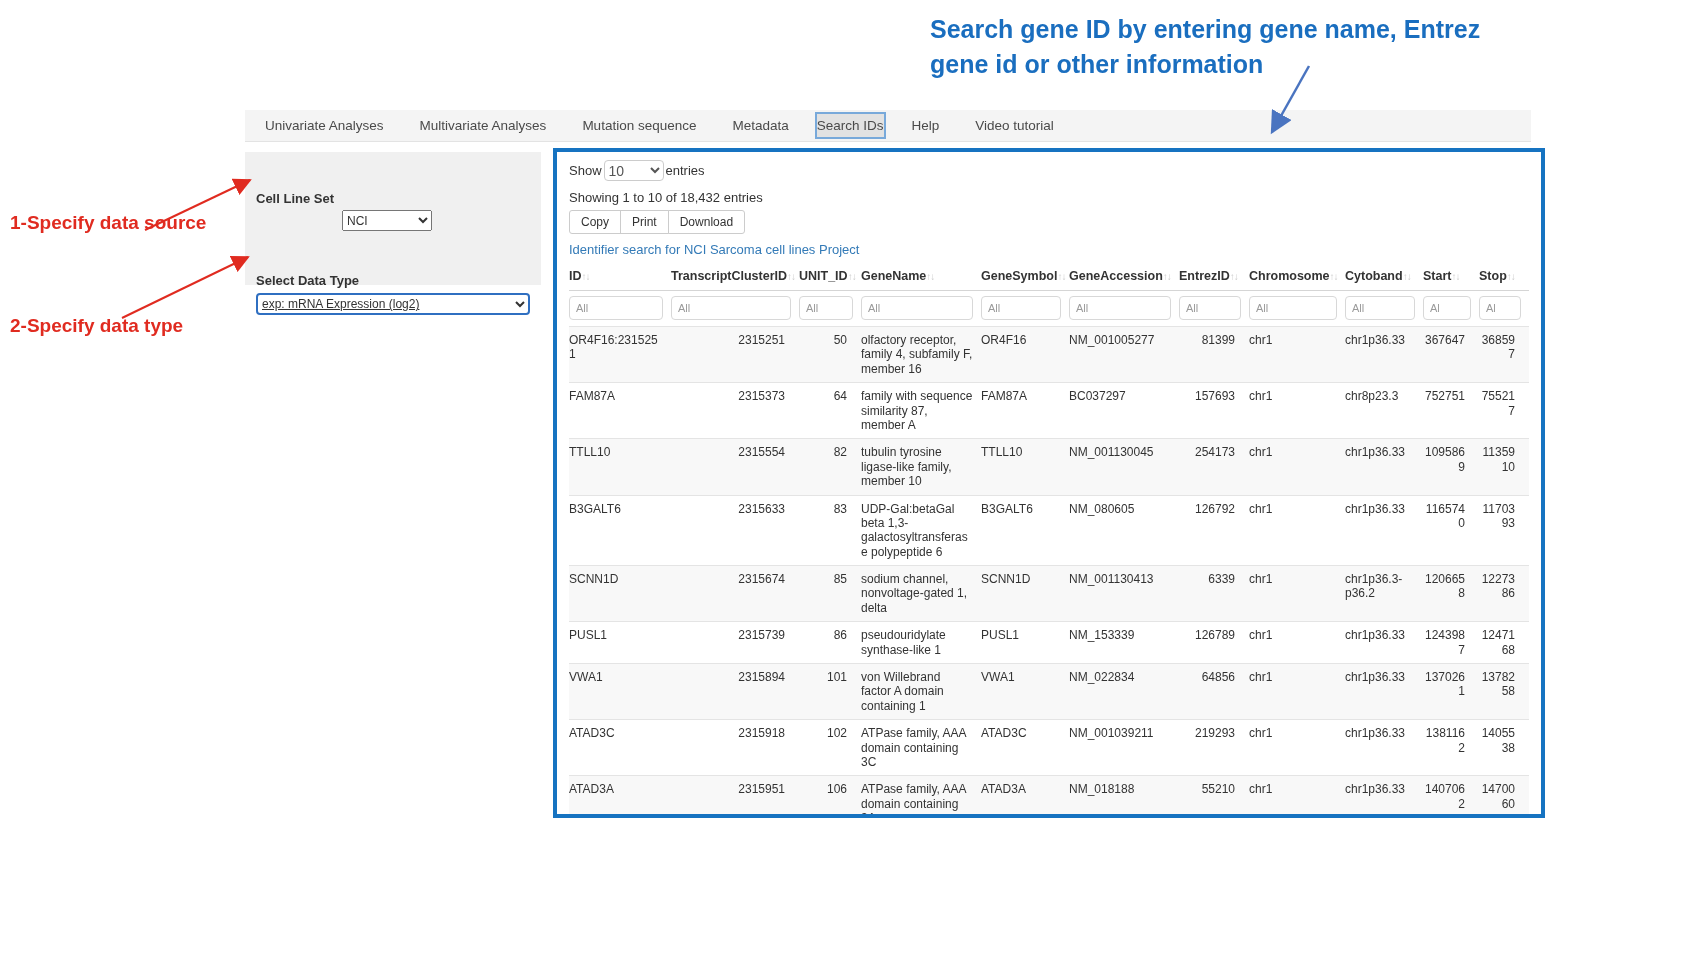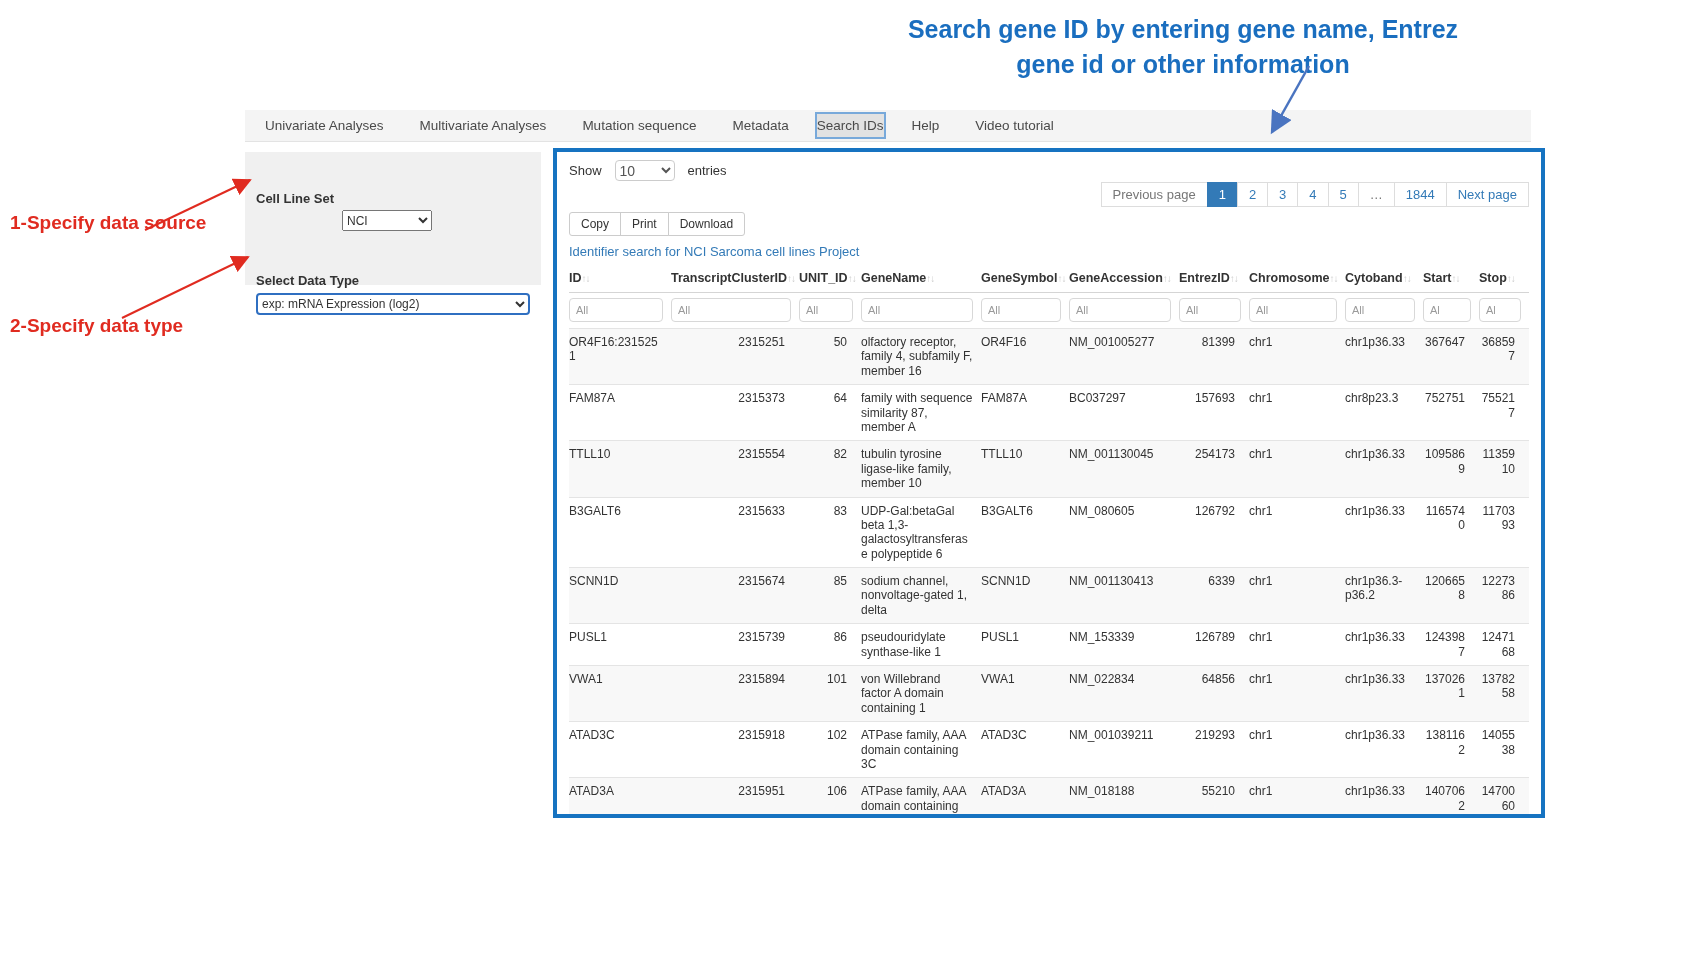--- a/index.html
+++ b/index.html
@@ -7,22 +7,22 @@
   body {
     background:#ffffff;
     font-family:"Liberation Sans", sans-serif;
     position:relative;
     overflow:hidden;
     color:#333;
   }
   .arrows { position:absolute; left:0; top:0; pointer-events:none; z-index:5; }
 
   .annotation-heading {
-    position:absolute; left:888px; top:12px; width:590px;
-    font-size:25px; font-weight:bold; color:#1a6ebf; line-height:1.38;text-align:center;
+    position:absolute; left:930px; top:12px; width:590px;
+    font-size:25px; font-weight:bold; color:#1a6ebf; line-height:1.38;
   }
   .annotation-red {
     position:absolute; font-size:19px; font-weight:bold; color:#e02b20;
   }
   #note1 { left:10px; top:212px; }
   #note2 { left:10px; top:315px; }
 
   
   .navbar {
     position:absolute; left:245px; top:110px; width:1286px; height:32px;
@@ -40,29 +40,29 @@
   .sidebar {
     position:absolute; left:245px; top:152px; width:296px; height:133px;
     background:#f0f0f0; padding:14px 12px 12px 11px;
   }
   .sidebar .row1 { display:flex; align-items:center; gap:8px; }
   .sidebar .lbl { font-weight:bold; font-size:13px; color:#333; }
   #cell-line-select { width:90px; height:21px; font-size:12px; color:#333;margin-top:44px; }
   .data-type-label { display:block; margin-top:42px; }
   #data-type-select {
     width:274px; height:22px; margin-top:5px;
-    border:2px solid #2f6fc1; border-radius:4px; font-size:12px; color:#333; background:#fff;
+    border:2px solid #2f6fc1; border-radius:4px; font-size:12px; color:#333; background:#fff;text-decoration:underline;
   }
 
   
   .main-panel {
     position:absolute; left:553px; top:148px; width:992px; height:670px;
     border:4px solid #1673c1; background:#fff; padding:8px 12px; overflow:hidden;
   }
-  .show-row { display:flex; align-items:center; gap:13px; font-size:13px; }
+  .show-row { display:flex; align-items:center; gap:2px; font-size:13px; }
   #show-select {
     width:60px; height:21px; border:1px solid #ccc; border-radius:4px;
     font-size:14px; color:#555; background:#fff;
   }
   .showing-row { margin-top:9px; font-size:13px; }
   .pagination-row { display:flex; justify-content:flex-end; margin-top:1px; }
   .pagination { display:flex; font-size:13px; }
   .page-btn {
     border:1px solid #ddd; padding:4px 11px; margin-left:-1px;
     color:#337ab7; cursor:pointer; background:#fff; white-space:nowrap;
@@ -144,33 +144,21 @@
   <span class="lbl data-type-label">Select Data Type</span>
   <select id="data-type-select"><option>exp: mRNA Expression (log2)</option></select>
 </div>
 
 <div class="main-panel">
   <div class="show-row">
     <span>Show</span>
     <select id="show-select"><option>10</option></select>
     <span>entries</span>
   </div>
-  <div class="pagination-row">
-    <div class="pagination">
-        <span class="page-btn muted">Previous page</span>
-        <span class="page-btn active">1</span>
-        <span class="page-btn">2</span>
-        <span class="page-btn">3</span>
-        <span class="page-btn">4</span>
-        <span class="page-btn">5</span>
-        <span class="page-btn muted">…</span>
-        <span class="page-btn">1844</span>
-        <span class="page-btn">Next page</span>
-      </div>
-  </div>
+  <div class="showing-row">Showing 1 to 10 of 18,432 entries</div>
   <div class="export-row">
       <button class="export-btn">Copy</button>
       <button class="export-btn">Print</button>
       <button class="export-btn">Download</button>
     </div>
   <a class="id-link" href="#">Identifier search for NCI Sarcoma cell lines Project</a>
   <table>
     <colgroup>
       <col class="c0">
         <col class="c1">

